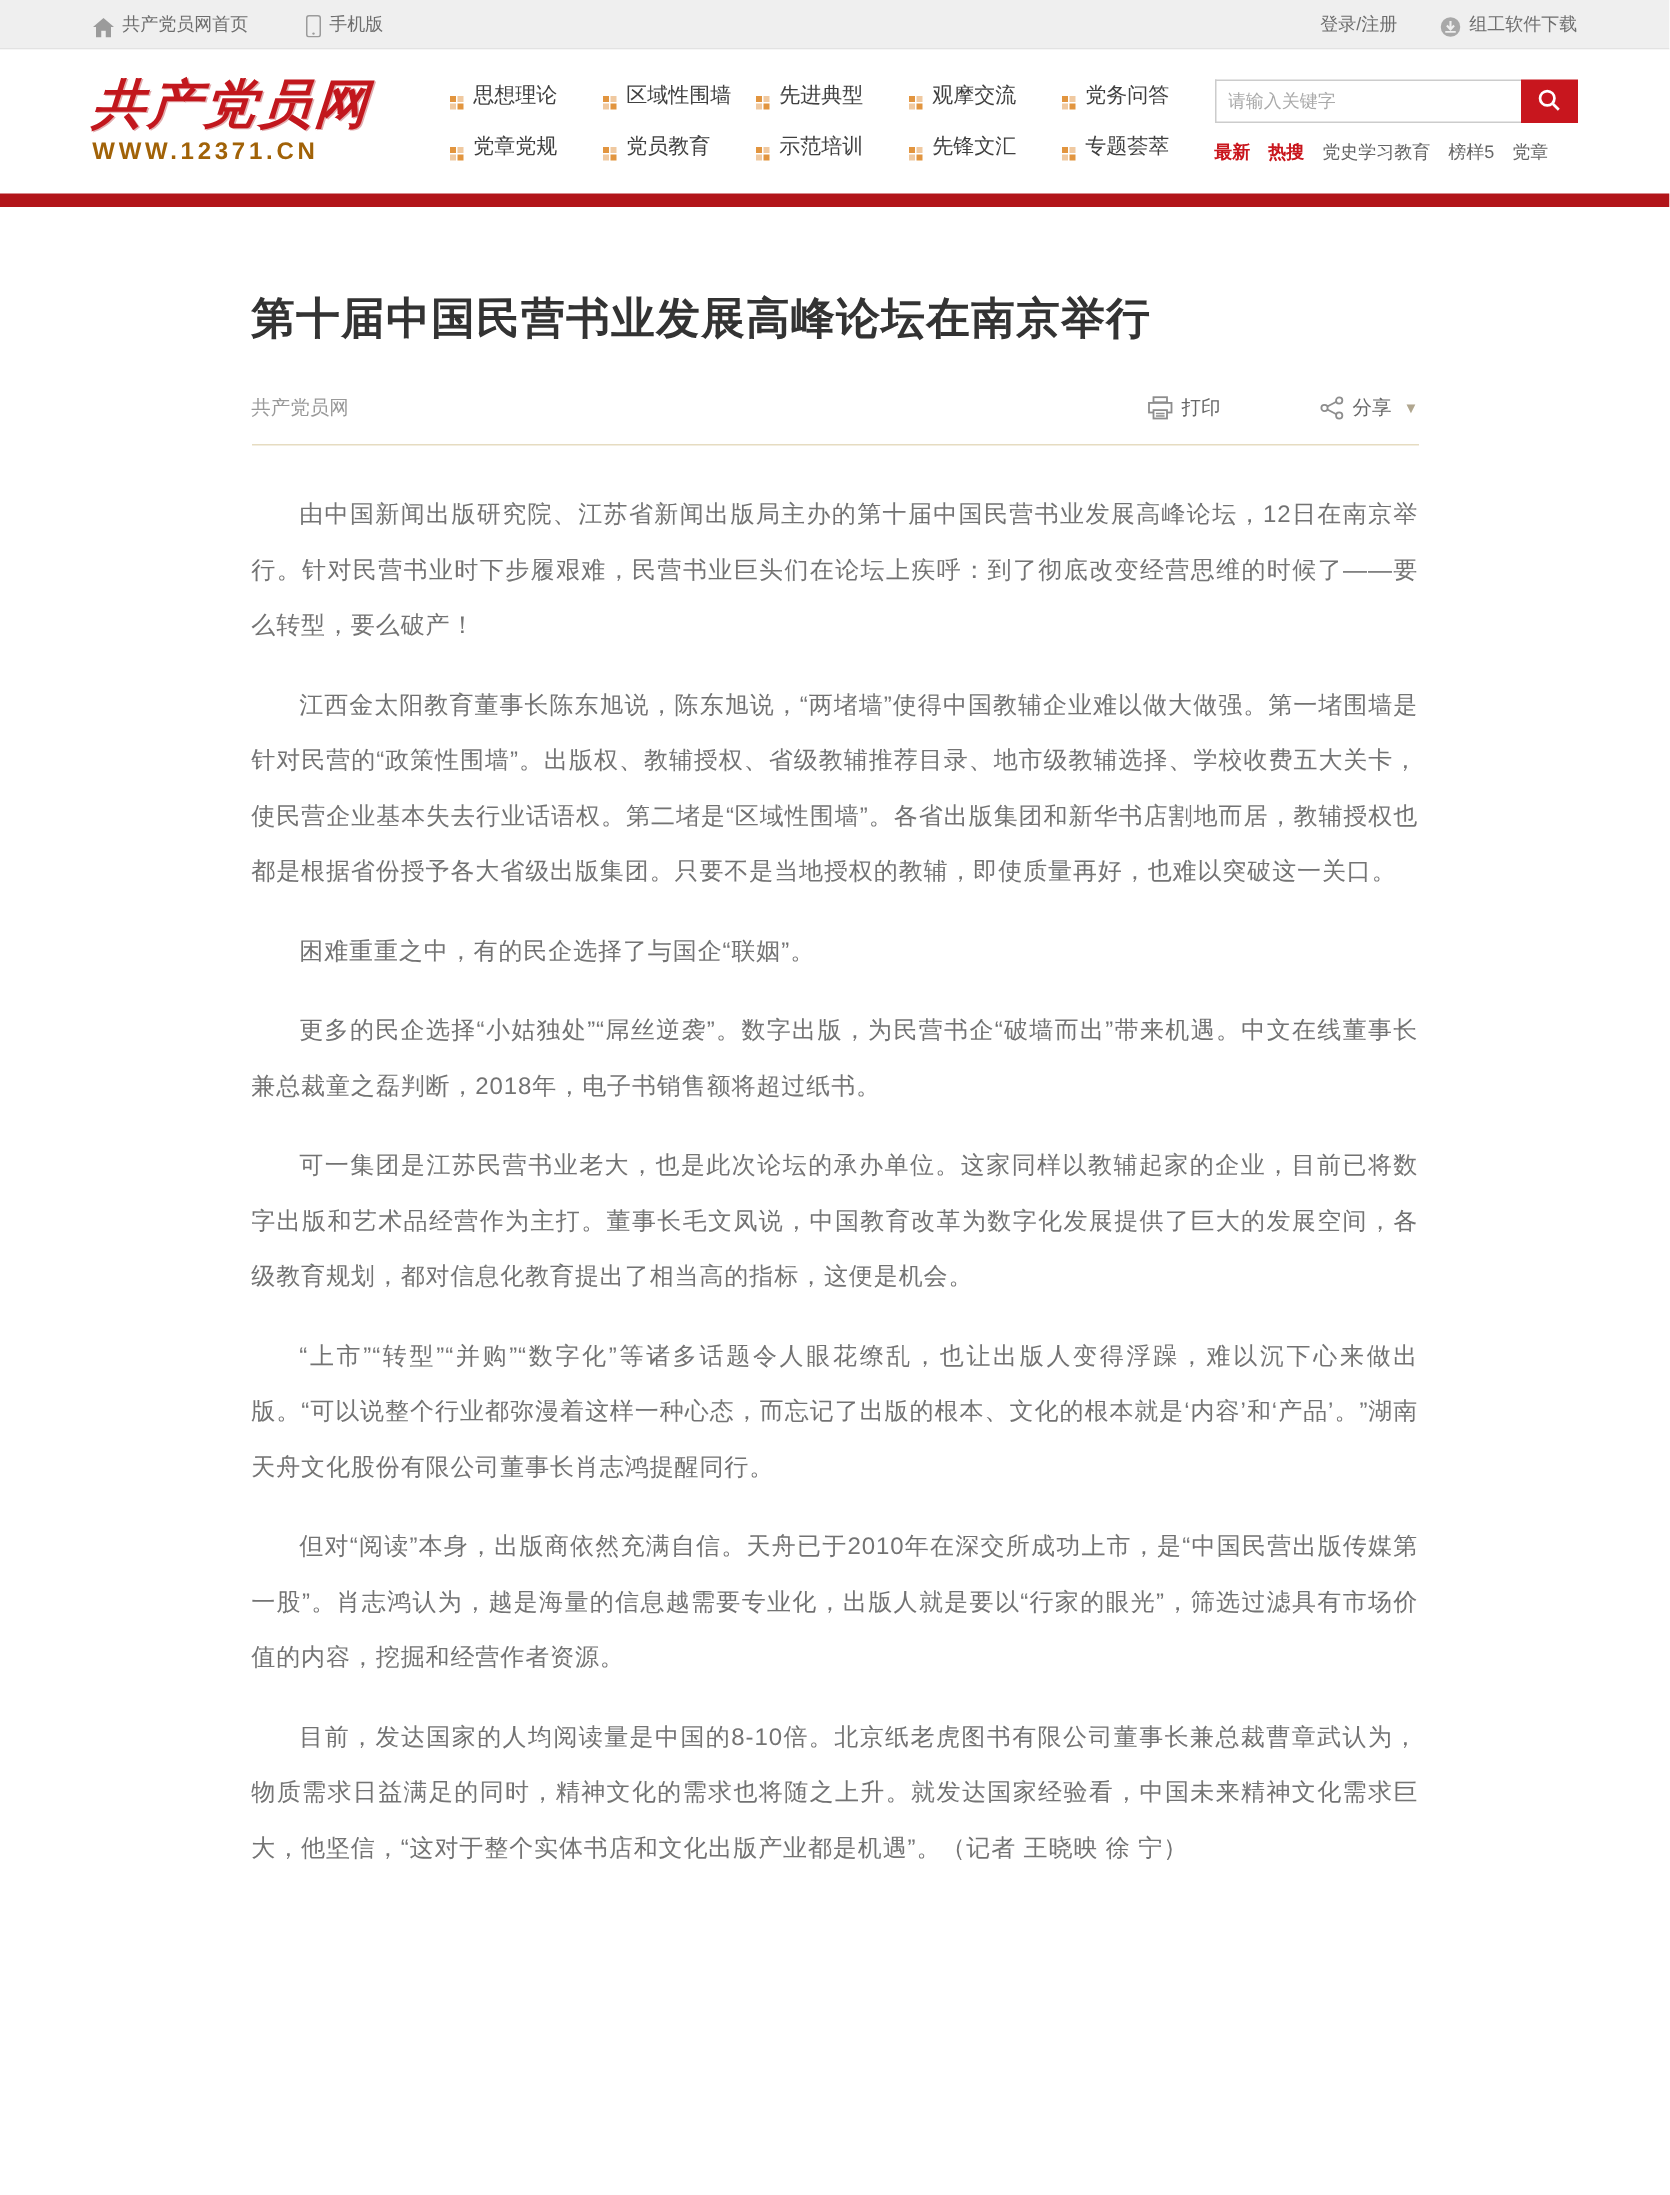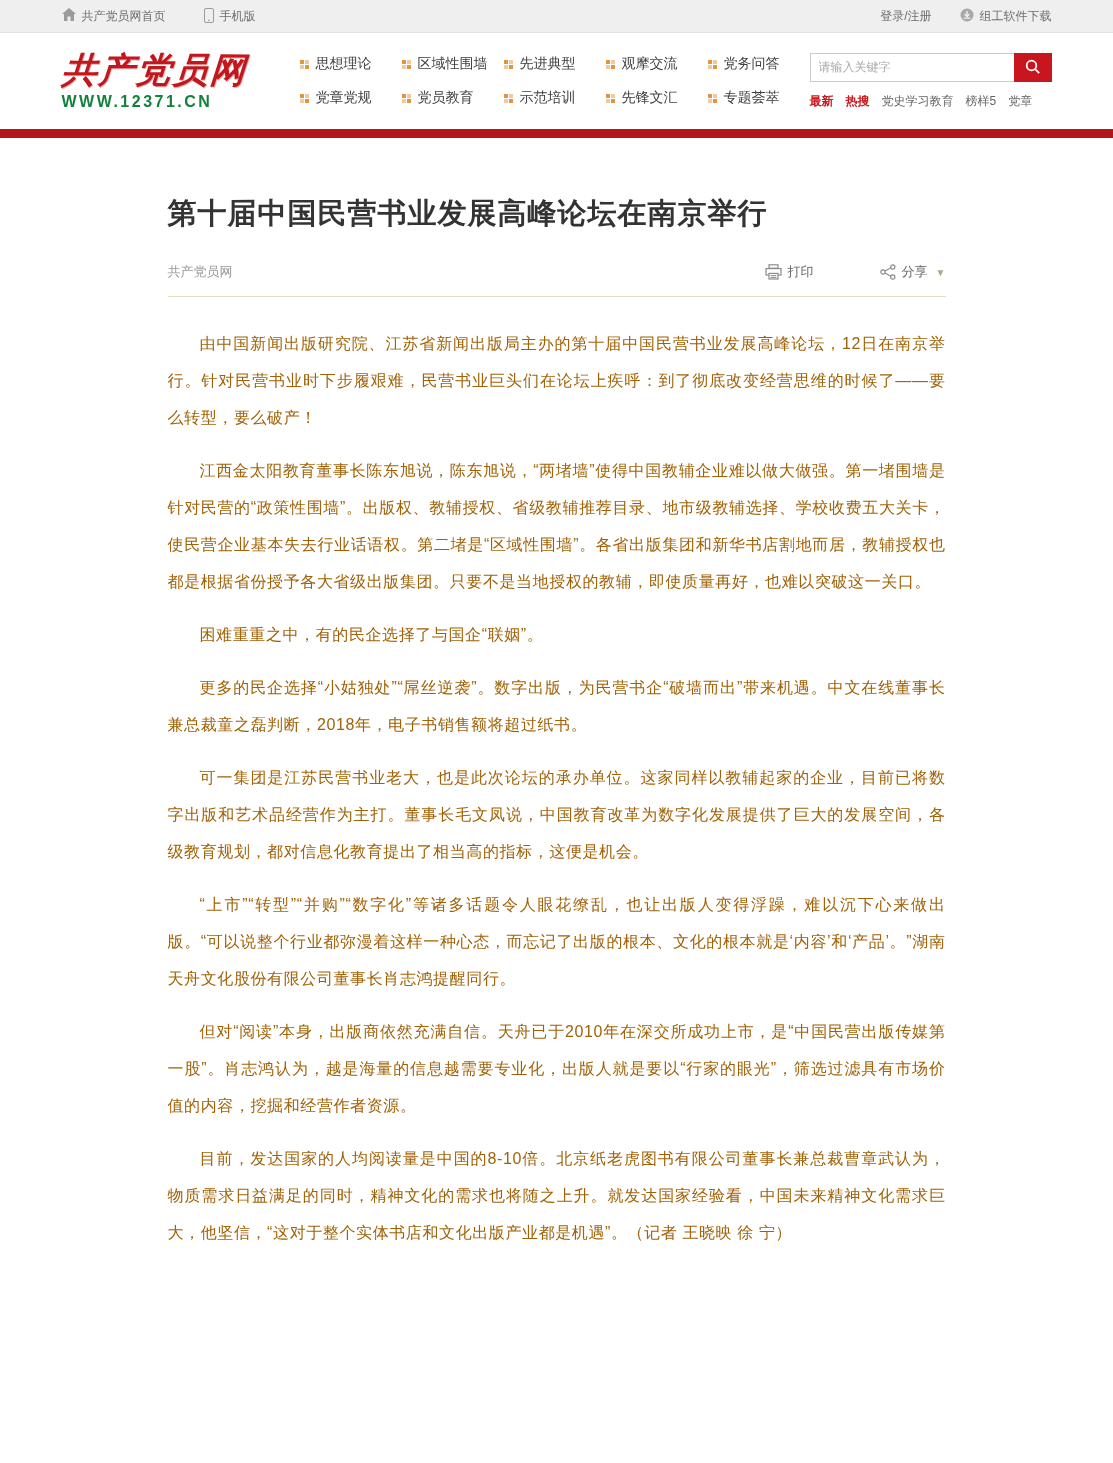--- a/index.html
+++ b/index.html
@@ -2,35 +2,35 @@
 <html><head>
 <meta charset="utf-8">
 <style>
   * { margin:0; padding:0; box-sizing:border-box; }
   html,body { background:#fff; font-family:"Liberation Sans","DejaVu Sans",sans-serif; }
   body { width:1113px; min-height:1463px; margin:0 auto; }
 
   
   .topbar { background:#efefef; border-bottom:1px solid #e2e2e2; height:33px; }
   .topbar-inner { width:990px; margin:0 auto; height:100%; display:flex; align-items:center; font-size:12px; color:#6e6e6e; }
-  .topbar a { color:#6e6e6e; text-decoration:none; display:flex; align-items:flex-start; gap:6px; }
+  .topbar a { color:#6e6e6e; text-decoration:none; display:flex; align-items:flex-end; gap:6px; }
   .tb-left { display:flex; align-items:center; gap:38px; }
   .tb-right { margin-left:auto; display:flex; align-items:center; gap:28px; }
   .tb-icon { color:#9b9b9b; display:inline-flex; }
 
   
   .header { background:#fff; height:96px; }
   .header-inner { width:990px; margin:0 auto; height:100%; display:flex; align-items:center; }
   .logo { display:block; text-decoration:none; width:190px; flex:0 0 auto; }
   .logo-cn { font-size:35px; font-weight:bold; font-style:italic; color:#c2171d; letter-spacing:2px; line-height:1.1;
              text-shadow:1px 1px 0 rgba(170,20,25,.35); white-space:nowrap; transform:skewX(-4deg); }
-  .logo-en { font-size:16px; font-weight:bold; color:#15803d; letter-spacing:2.5px; margin-top:3px; }
+  .logo-en { font-size:16px; font-weight:bold; color:#a16207; letter-spacing:2.5px; margin-top:3px; }
   .nav { margin-left:48px; display:flex; flex-direction:column; gap:16px; }
   .nav-row { display:flex; }
-  .nav-item { width:102px; display:flex; align-items:center; gap:7px; text-decoration:none; color:#404040; font-size:14px; }
+  .nav-item { width:102px; display:flex; align-items:flex-end; gap:7px; text-decoration:none; color:#404040; font-size:14px; }
   .grid-icon { display:inline-grid; grid-template-columns:4px 4px; grid-template-rows:4px 4px; gap:1px; }
   .grid-icon i { background:#e2953f; }
   .grid-icon i:nth-child(2) { background:#f0c9a0; }
   .grid-icon i:nth-child(3) { background:#f0c9a0; }
   .search-col { margin-left:auto; width:252px; }
   .search-row { display:flex; }
   .search-input { flex:1; height:29px; border:1px solid #ccc; border-right:none; padding:0 8px; font-size:12px; color:#444; outline:none; }
   .search-input::placeholder { color:#aaa; }
   .search-btn { width:38px; height:29px; background:#c8161e; border:none; display:flex; align-items:center; justify-content:center; cursor:pointer; }
   .hot-row { margin-top:11px; display:flex; gap:12px; font-size:12px; }
@@ -44,21 +44,21 @@
   .article { width:778px; margin:0 auto; padding-top:57px; }
   .article-title { font-size:29px; font-weight:bold; color:#333; letter-spacing:1px; line-height:1.25; }
   .meta-row { margin-top:32px; display:flex; align-items:center; justify-content:space-between; }
   .source { font-size:13px; color:#999; }
   .actions { display:flex; align-items:center; gap:26px; }
   .action-btn { display:flex; align-items:center; gap:6px; font-size:13px; color:#666; text-decoration:none; background:none; border:none; cursor:pointer; font-family:inherit;padding-left:40px; }
   .action-icon { color:#8d8d8d; display:inline-flex; }
   .caret { color:#b0a68f; font-size:10px; margin-left:2px; }
   .tan-divider { border:none; border-top:1px solid #e6dcc1; margin-top:15px; }
   .body-text { margin-top:28px; }
-  .body-text p { font-size:16px; color:#a16207; line-height:37px; letter-spacing:.6px; text-indent:2em; text-align:justify; margin-bottom:16px; }
+  .body-text p { font-size:16px; color:#737373; line-height:37px; letter-spacing:.6px; text-indent:2em; text-align:justify; margin-bottom:16px; }
 </style>
 </head>
 <body>
 
 <div class="topbar">
   <div class="topbar-inner">
     <div class="tb-left">
       <a href="#">
         <span class="tb-icon">
           <svg width="14" height="13" viewBox="0 0 14 13">

